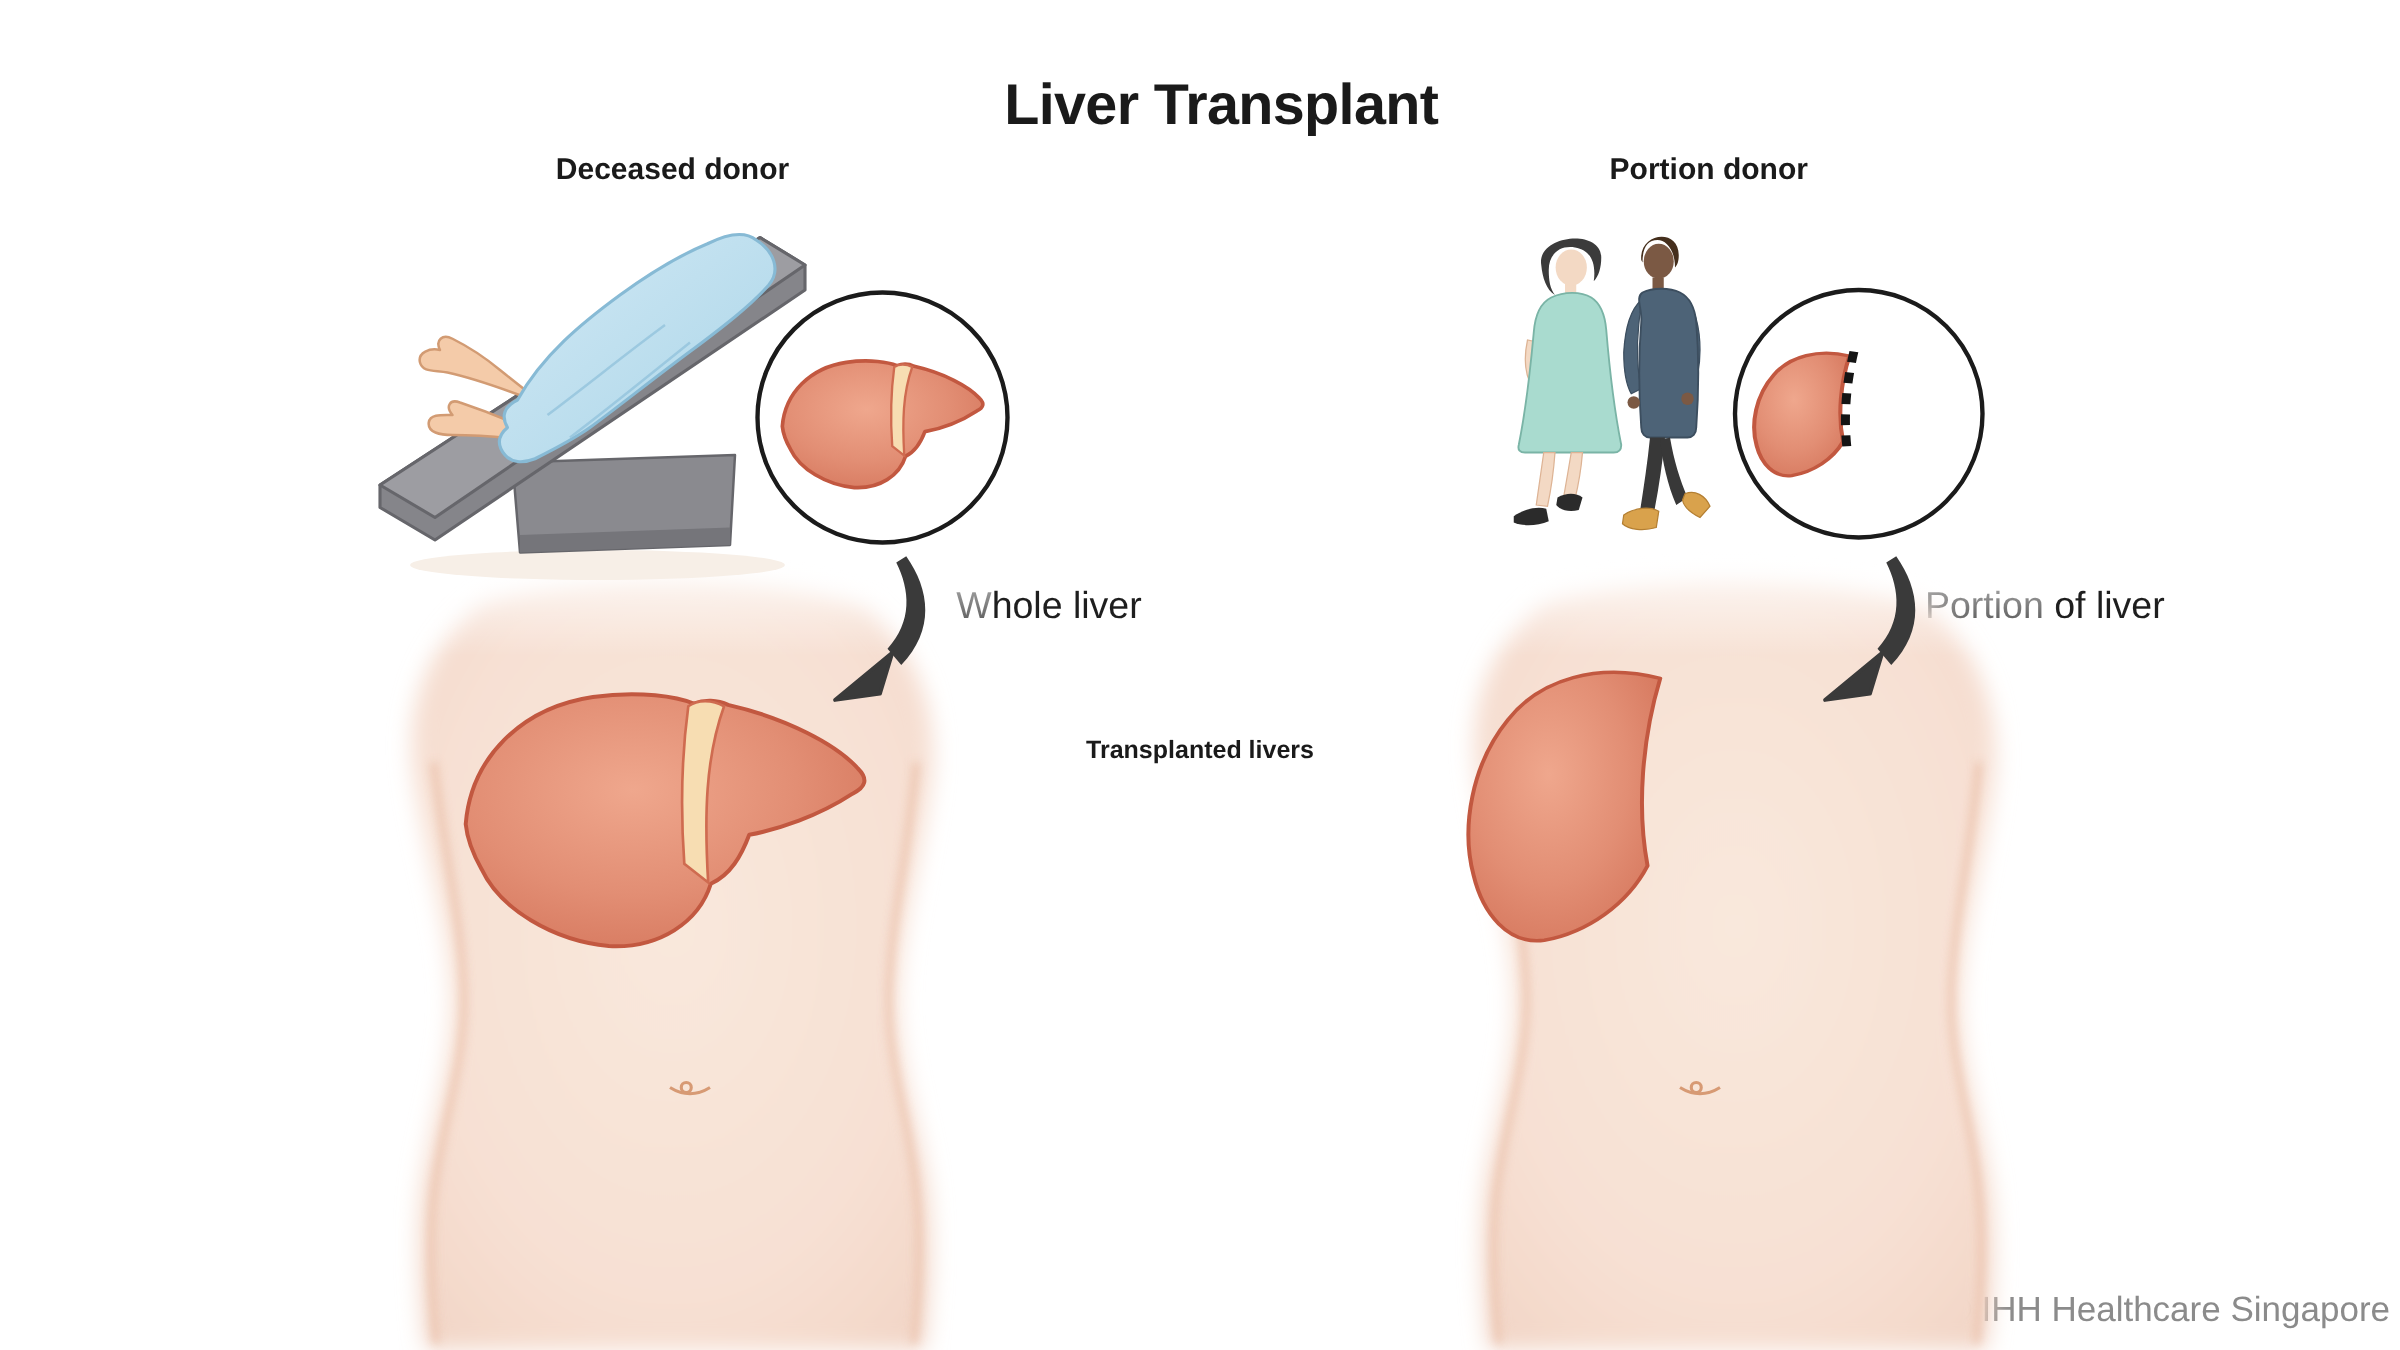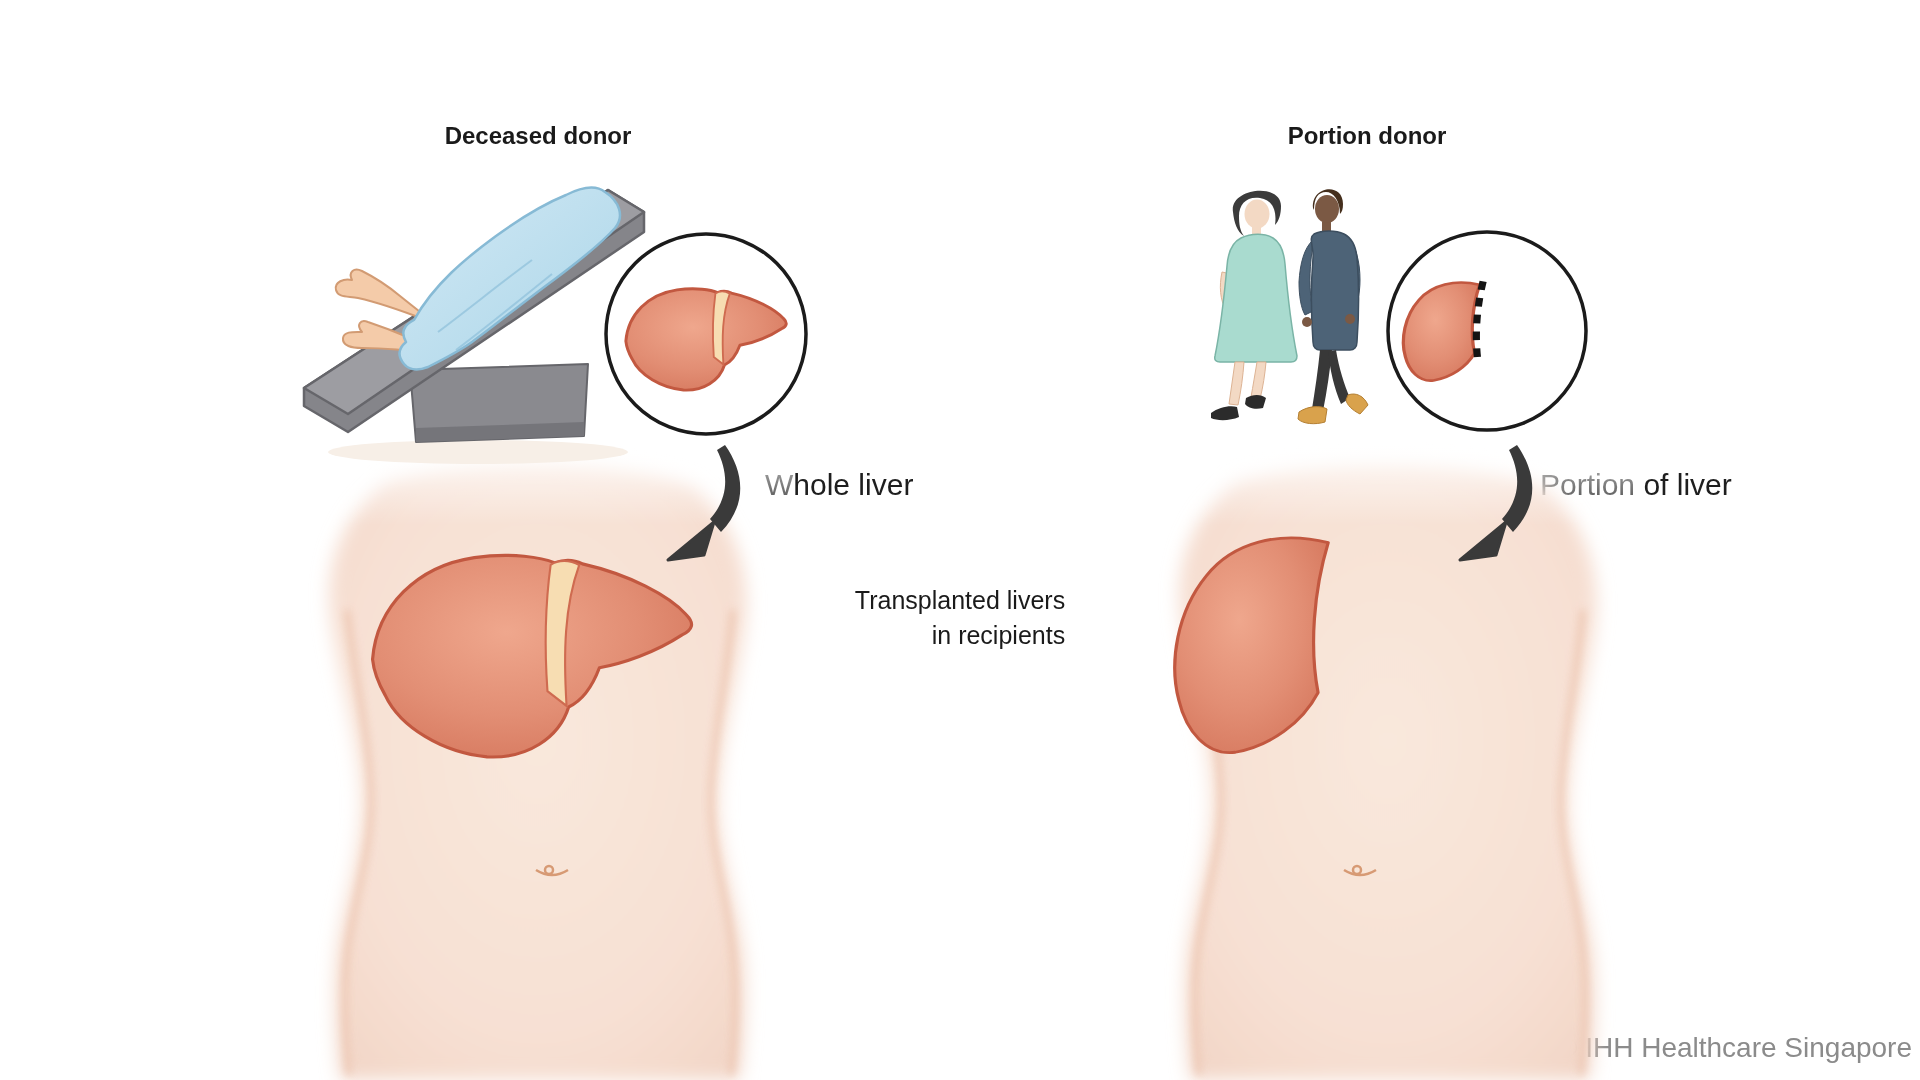--- a/index.html
+++ b/index.html
@@ -5,41 +5,41 @@
   html,body{margin:0;padding:0;background:#ffffff;}
   #canvas{
     position:relative;width:1920px;height:1080px;overflow:hidden;background:#ffffff;
     font-family:"Liberation Sans","DejaVu Sans",sans-serif;color:#1a1a1a;
   }
   .abs{position:absolute;}
   .hcenter{transform:translateX(-50%);}
   .page-title{font-size:46px;font-weight:bold;letter-spacing:-0.5px;white-space:nowrap;}
   .section-heading{font-size:24px;font-weight:bold;white-space:nowrap;}
   .flow-label{font-size:30px;font-weight:400;white-space:nowrap;color:#1e1e1e;}
-  .center-caption{font-size:25px;font-weight:normal;text-align:right;line-height:35px;white-space:nowrap;}
+  .center-caption{font-size:20px;font-weight:bold;text-align:center;line-height:35px;white-space:nowrap;}
   .copyright{font-size:28px;color:#8b8b8b;white-space:nowrap;}
   svg{display:block;}
 </style>
 </head>
 <body>
 
 <div id="canvas">
 
+  <div class="abs hcenter page-title" style="left:977px;top:56px;">Liver Transplant</div>
 
   <div class="abs hcenter section-heading" style="left:538px;top:122px;">Deceased donor</div>
 
   <div class="abs hcenter section-heading" style="left:1367px;top:122px;">Portion donor</div>
 
   <div class="abs flow-label" style="left:765px;top:468px;">Whole liver</div>
 
   <div class="abs flow-label" style="left:1540px;top:468px;">Portion of liver</div>
 
   <div class="abs hcenter center-caption" style="left:960px;top:583px;">
     <div>Transplanted livers</div>
-    <div>in recipients</div>
   </div>
 
   <div class="abs copyright" style="right:8px;top:1032px;">© IHH Healthcare Singapore</div>
 
   <svg class="abs" style="left:285px;top:430px;" width="510" height="650" viewBox="0 0 510 650">
     <defs>
       <radialGradient id="skinL" cx="50%" cy="45%" r="70%">
         <stop offset="0%" stop-color="#f9e8dc"></stop>
           <stop offset="70%" stop-color="#f7e0d3"></stop>
           <stop offset="100%" stop-color="#f2d6c7"></stop>

